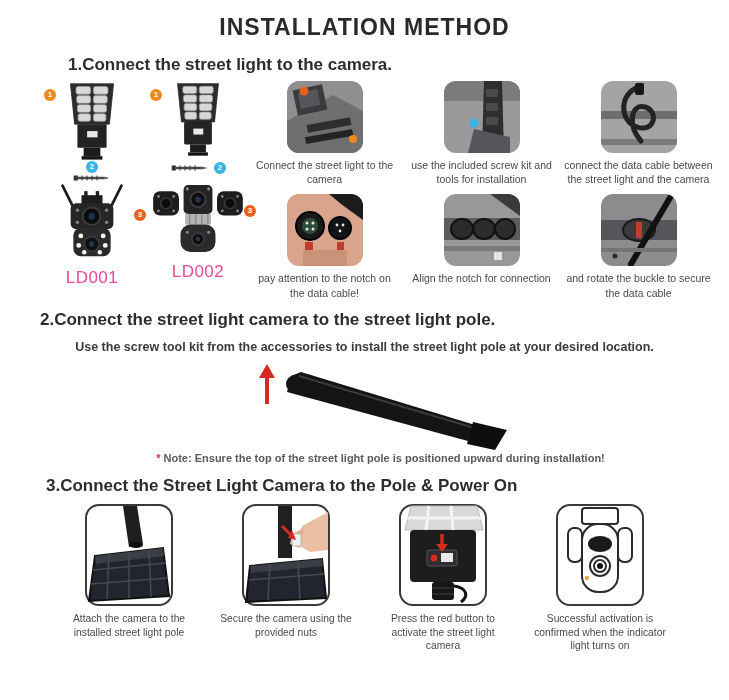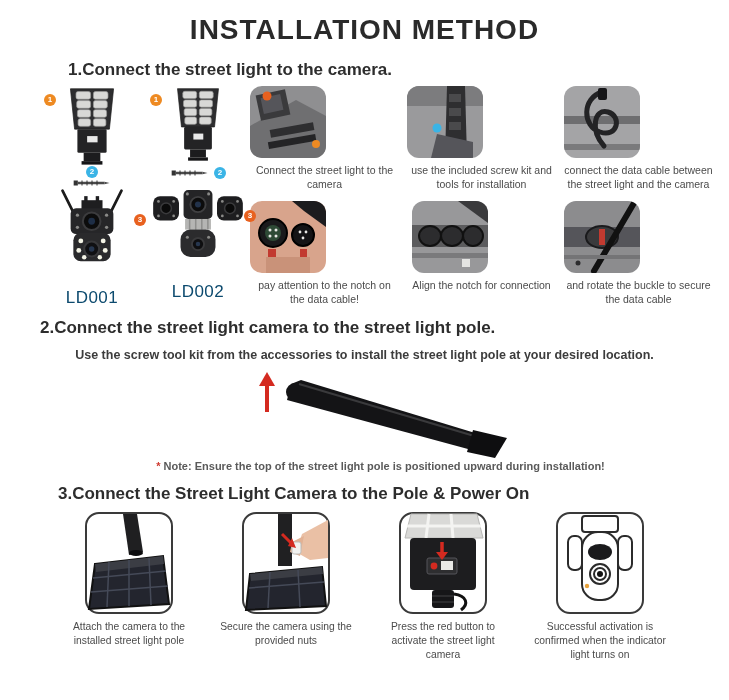--- a/index.html
+++ b/index.html
@@ -1,46 +1,46 @@
 <!DOCTYPE html>
 <html><head>
 <meta charset="utf-8">
 <style>
   * { box-sizing: border-box; margin: 0; padding: 0; }
   body { background: #ffffff; font-family: "Liberation Sans", sans-serif; color: #333; }
   .page { width: 729px; height: 700px; background: #fff; position: relative; overflow: hidden; }
 
-  .title { text-align: center; font-size: 28px; font-weight: 600; color: #2a2a2a;
+  .title { text-align: center; font-size: 23px; font-weight: 600; color: #2a2a2a;
            letter-spacing: 1px; padding-top: 14px; }
 
   .step-heading { font-size: 17px; font-weight: 600; color: #2d2d2d; }
   .h-step1 { padding-left: 68px; margin-top: 14px; }
   .h-step2 { padding-left: 40px; margin-top: 10px; }
-  .h-step3 { padding-left: 58px; margin-top: 12px; }
+  .h-step3 { padding-left: 46px; margin-top: 12px; }
 
   
   .step1-body { display: flex; padding: 6px 16px 0 42px; }
   .products { width: 208px; display: flex; gap: 6px; align-items: flex-start; }
   .product { position: relative; display: flex; flex-direction: column; align-items: center; width: 100px; }
-  .plabel { font-size: 17px; color: #0c4a6e; margin-top: 18px; letter-spacing: 0.5px; }
+  .plabel { font-size: 17px; color: #ec4899; margin-top: 3px; letter-spacing: 0.5px; }
   .badge { display: inline-flex; align-items: center; justify-content: center;
            width: 12px; height: 12px; border-radius: 50%; color: #fff;
            font-size: 8px; font-weight: bold; line-height: 1; }
   .badge-orange { background: #ee8a22; }
   .badge-red-orange { background: #e8611f; }
   .badge-blue { background: #3ab4e6; }
   .badge-abs1 { position: absolute; left: 2px; top: 8px; }
   .cam-wrap { position: relative; }
   .badge-cam { position: absolute; right: -8px; top: 26px; }
   .screw-row { display: flex; flex-direction: column; align-items: center; height: 22px; justify-content: center; }
   .screw-row-h { display: flex; flex-direction: row; align-items: center; gap: 4px; height: 22px; }
 
   .instr-grid { flex: 1; display: grid; grid-template-columns: 1fr 1fr 1fr;
                 column-gap: 8px; row-gap: 8px; justify-items: center; align-items: start; }
-  .instr { display: flex; flex-direction: column; }
+  .instr { display: flex; flex-direction: column; align-items: center; }
   .thumb svg { border-radius: 12px; display: block; }
   .caption { font-size: 10.5px; color: #4b4b4b; text-align: center; margin-top: 5px;
              line-height: 1.35; max-width: 162px; }
 
   
   .subtitle { text-align: center; font-size: 12.5px; font-weight: 600; color: #3c3c3c; margin-top: 10px; }
   .pole-wrap { display: flex; justify-content: center; margin-top: 4px; height: 92px; }
   .note { text-align: center; font-size: 11px; color: #5a5a5a; font-weight: 600; margin-top: 2px; padding-left: 32px; }
   .red { color: #cf3a30; }
 

